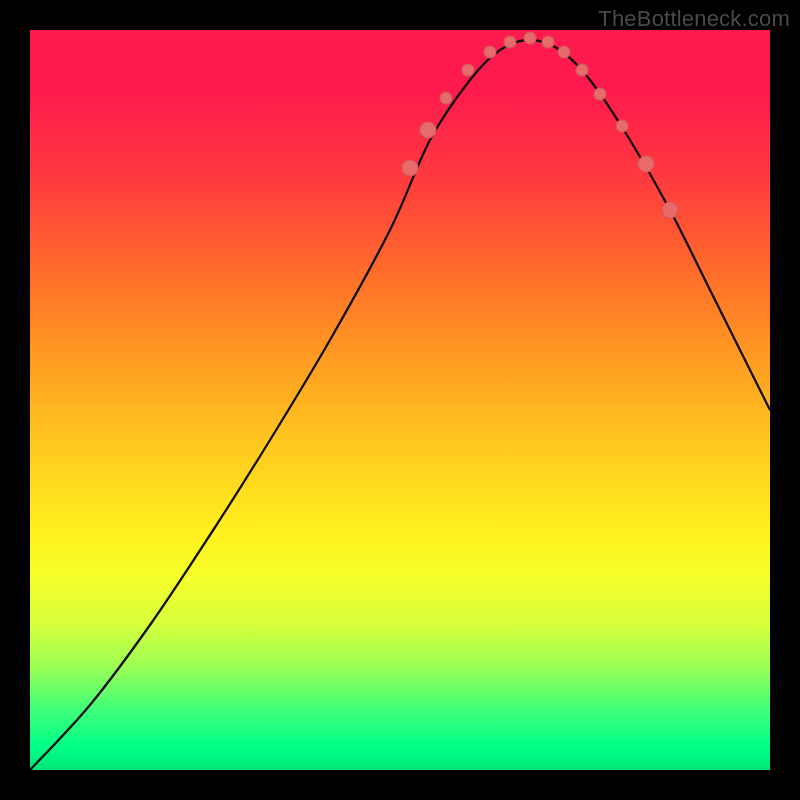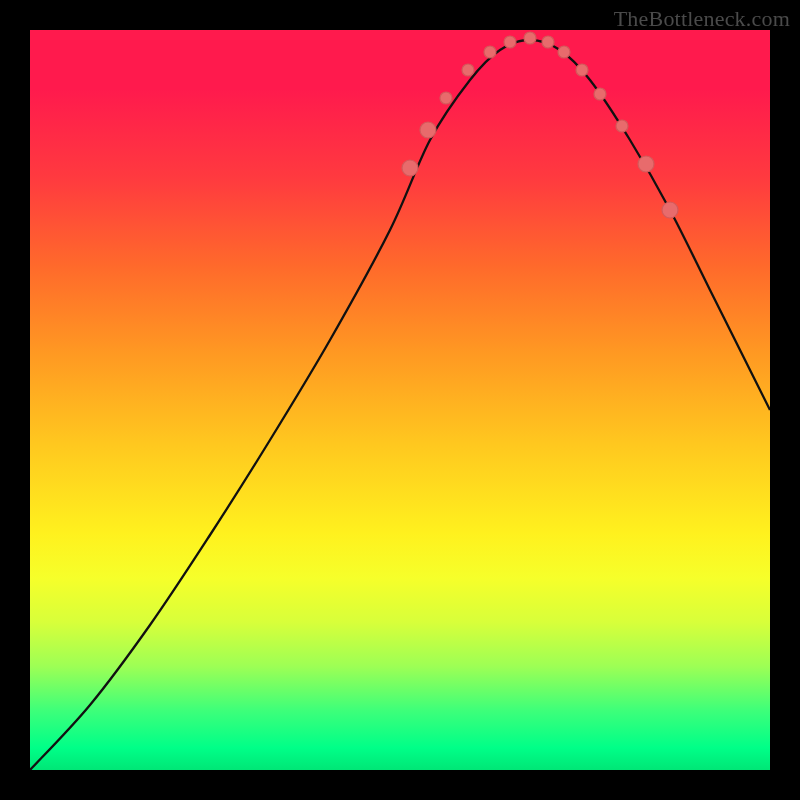--- a/index.html
+++ b/index.html
@@ -9,21 +9,20 @@
     height: 800px;
     overflow: hidden;
     background: #000;
     font-family: Arial, Helvetica, sans-serif;
   }
   .frame {
     position: relative;
     width: 800px;
     height: 800px;
     background: #000;
-    font-family: Liberation Serif, serif;
   }
   .plot-area {
     position: absolute;
     left: 30px;
     top: 30px;
     width: 740px;
     height: 740px;
     background: linear-gradient(to bottom,
       #ff1a4d 0%,
       #ff1a4d 8%,

